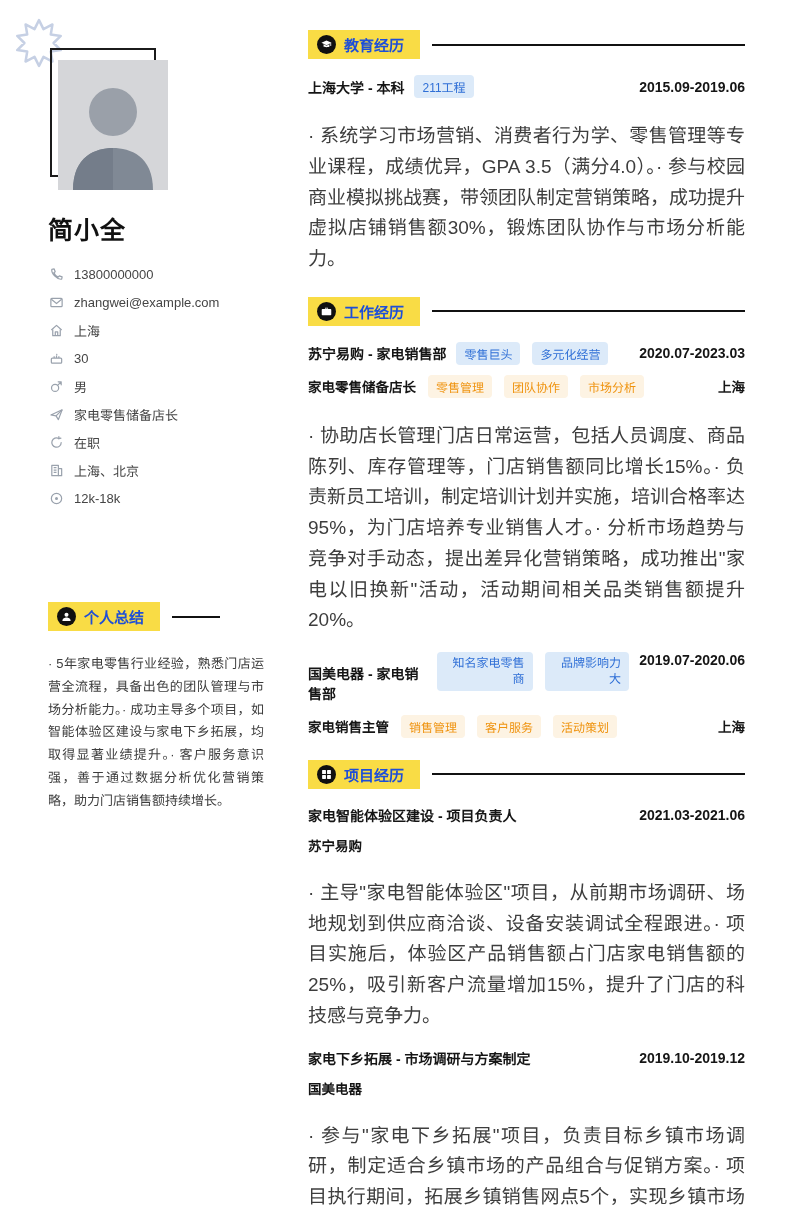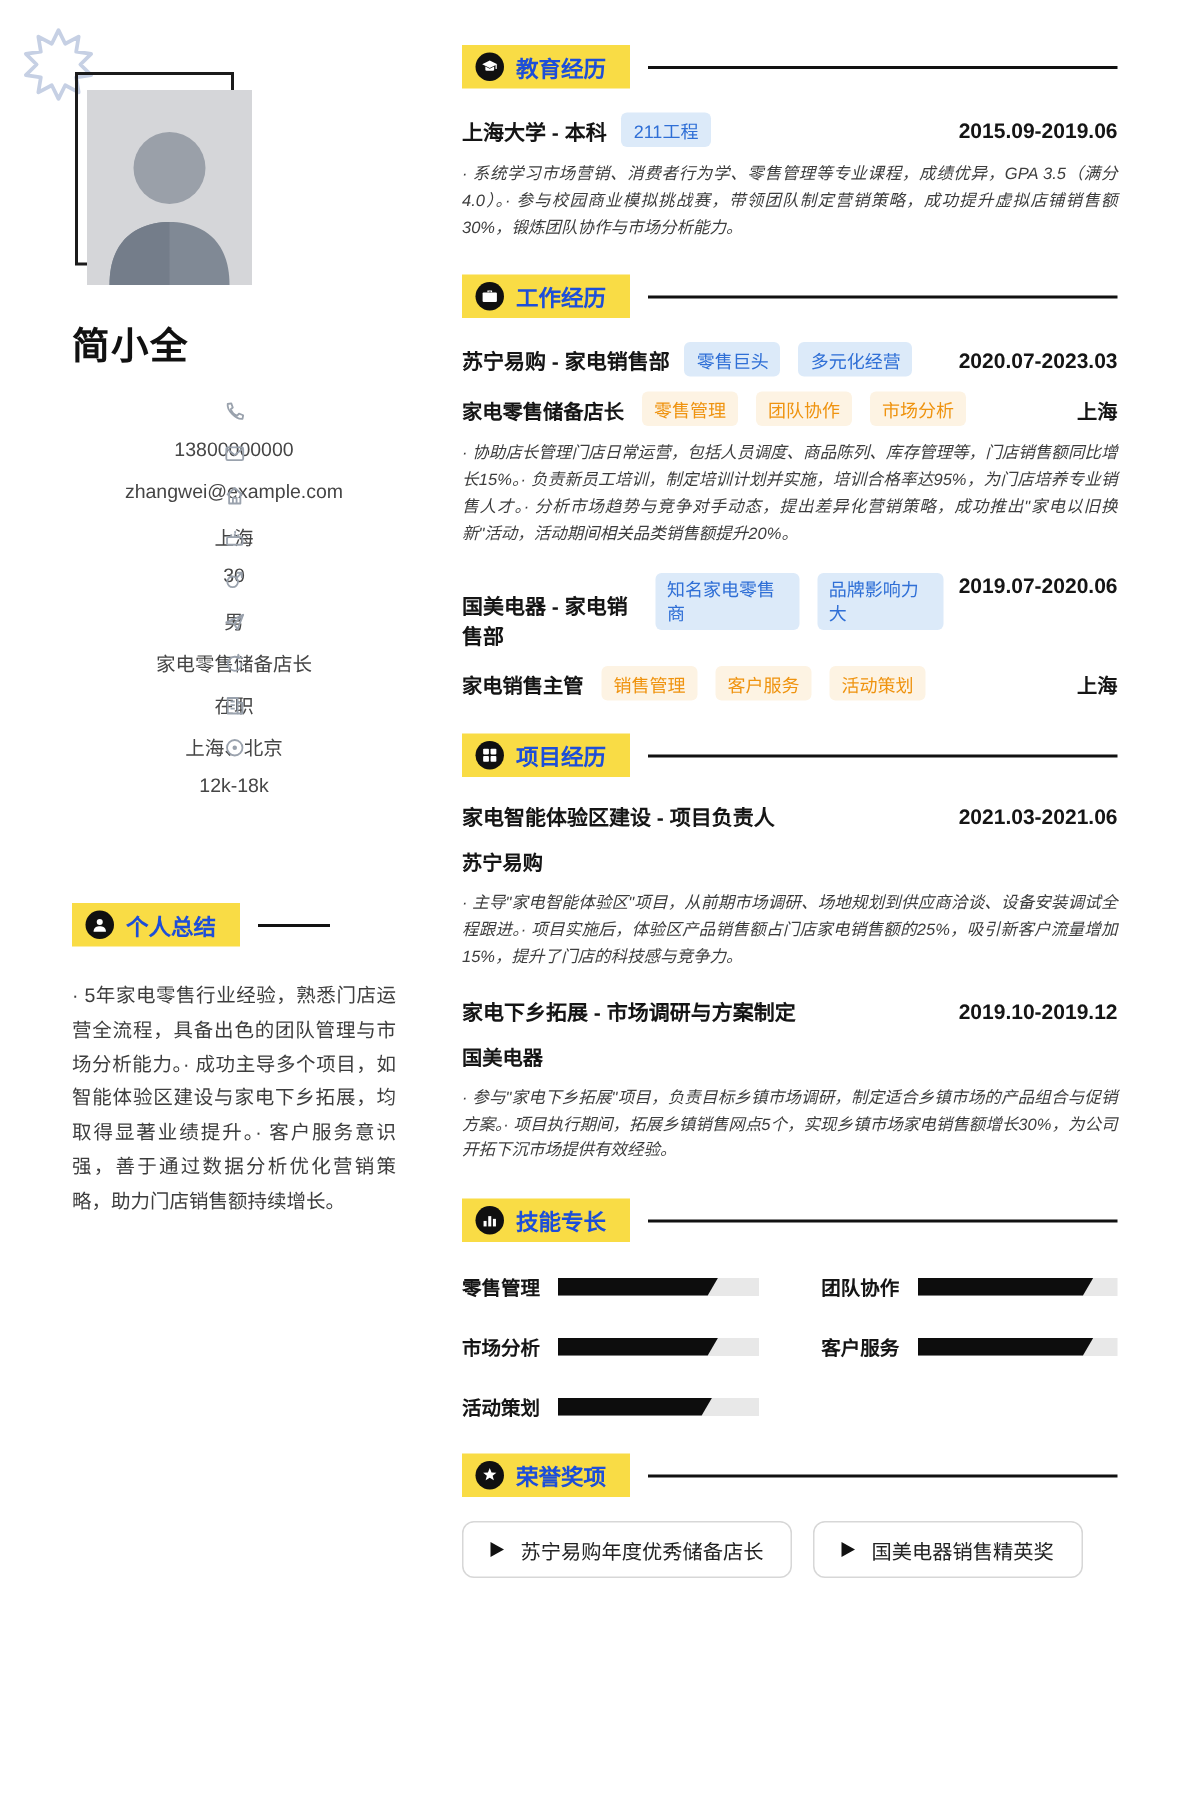--- a/index.html
+++ b/index.html
@@ -9,21 +9,21 @@
   
   .deco-star { position:absolute; left:14px; top:18px; }
 
   
   .sidebar { position:absolute; left:48px; top:0; width:216px; }
   .photo-wrap { position:relative; height:192px; }
   .photo-frame { position:absolute; left:2px; top:48px; width:106px; height:129px; border:2px solid #1b1b1b; background:transparent; }
   .photo { position:absolute; left:10px; top:60px; width:110px; height:130px; background:#d7d8da; overflow:hidden; }
   .name { margin-top:18px; font-size:25px; font-weight:bold; color:#111; letter-spacing:1px; }
   .contacts { margin-top:20px; }
-  .c-row { display:flex; align-items:center; gap:10px; margin-bottom:12px; height:16px;flex-direction:column; }
+  .c-row { display:flex; align-items:center; gap:10px; margin-bottom:12px; height:16px; }
   .c-icon { width:16px; height:16px; color:#9aa2ad; flex:0 0 16px; display:flex; align-items:center; justify-content:center; }
   .c-icon svg { width:15px; height:15px; }
   .c-text { font-size:13px; color:#454545; }
 
   
   .sec-header { display:flex; align-items:center; }
   .sec-badge { display:flex; align-items:center; gap:8px; background:#f9dc45; padding:5px 16px 5px 9px; height:29px; }
   .sec-icon { width:19px; height:19px; border-radius:50%; background:#101010; display:flex; align-items:center; justify-content:center; flex:0 0 19px; }
   .sec-icon svg { width:11px; height:11px; }
   .sec-title { font-size:15px; font-weight:bold; color:#1d4ed8; white-space:nowrap; }
@@ -39,27 +39,27 @@
   .section { margin-bottom:22px; }
 
   .entry-row { display:flex; align-items:center; gap:10px; margin-top:16px; }
   .entry-row.top { align-items:flex-start; }
   .entry-title { font-size:14px; font-weight:bold; color:#151515; }
   .entry-title.narrow { width:122px; line-height:1.45;margin-top:12px; }
   .date { margin-left:auto; font-size:14px; font-weight:bold; color:#151515; white-space:nowrap; }
   .loc { margin-left:auto; font-size:13.5px; font-weight:bold; color:#151515; }
   .sub-row { display:flex; align-items:center; gap:12px; margin-top:10px; }
   .sub-title { font-size:13.5px; font-weight:bold; color:#151515; }
-  .desc { margin-top:10px; font-size:11px; line-height:1.62; color:#3d3d3d; text-align:justify;font-style:italic; }
+  .desc { margin-top:23px; font-size:19px; line-height:1.62; color:#3d3d3d; text-align:justify; }
 
   .tag { font-size:12px; padding:3px 8px; border-radius:4px; white-space:nowrap; }
   .tag.blue { background:#dceaf9; color:#2f6fd6; }
   .tag.blue.wrap { white-space:normal; max-width:98px; line-height:1.35; }
   .tag.orange { background:#fdf3e3; color:#ef930f; }
-  .tag-group { display:flex; gap:12px; align-items:flex-start; }
+  .tag-group { display:flex; gap:12px; align-items:flex-start;text-align:right; }
 
   
   .skill-grid { display:grid; grid-template-columns:1fr 1fr; column-gap:42px; row-gap:21px; margin-top:20px; }
   .skill-row { display:flex; align-items:center; gap:10px; }
   .skill-name { font-size:13px; font-weight:bold; color:#151515; width:54px; flex:0 0 54px; }
   .skill-bar { flex:1; height:12px; background:#e8e8e8; position:relative; }
   .skill-fill { height:100%; background:#0d0d0d; clip-path:polygon(0 0, 100% 0, calc(100% - 7px) 100%, 0 100%); }
 
   
   .pill-row { display:flex; gap:14px; margin-top:16px; }

